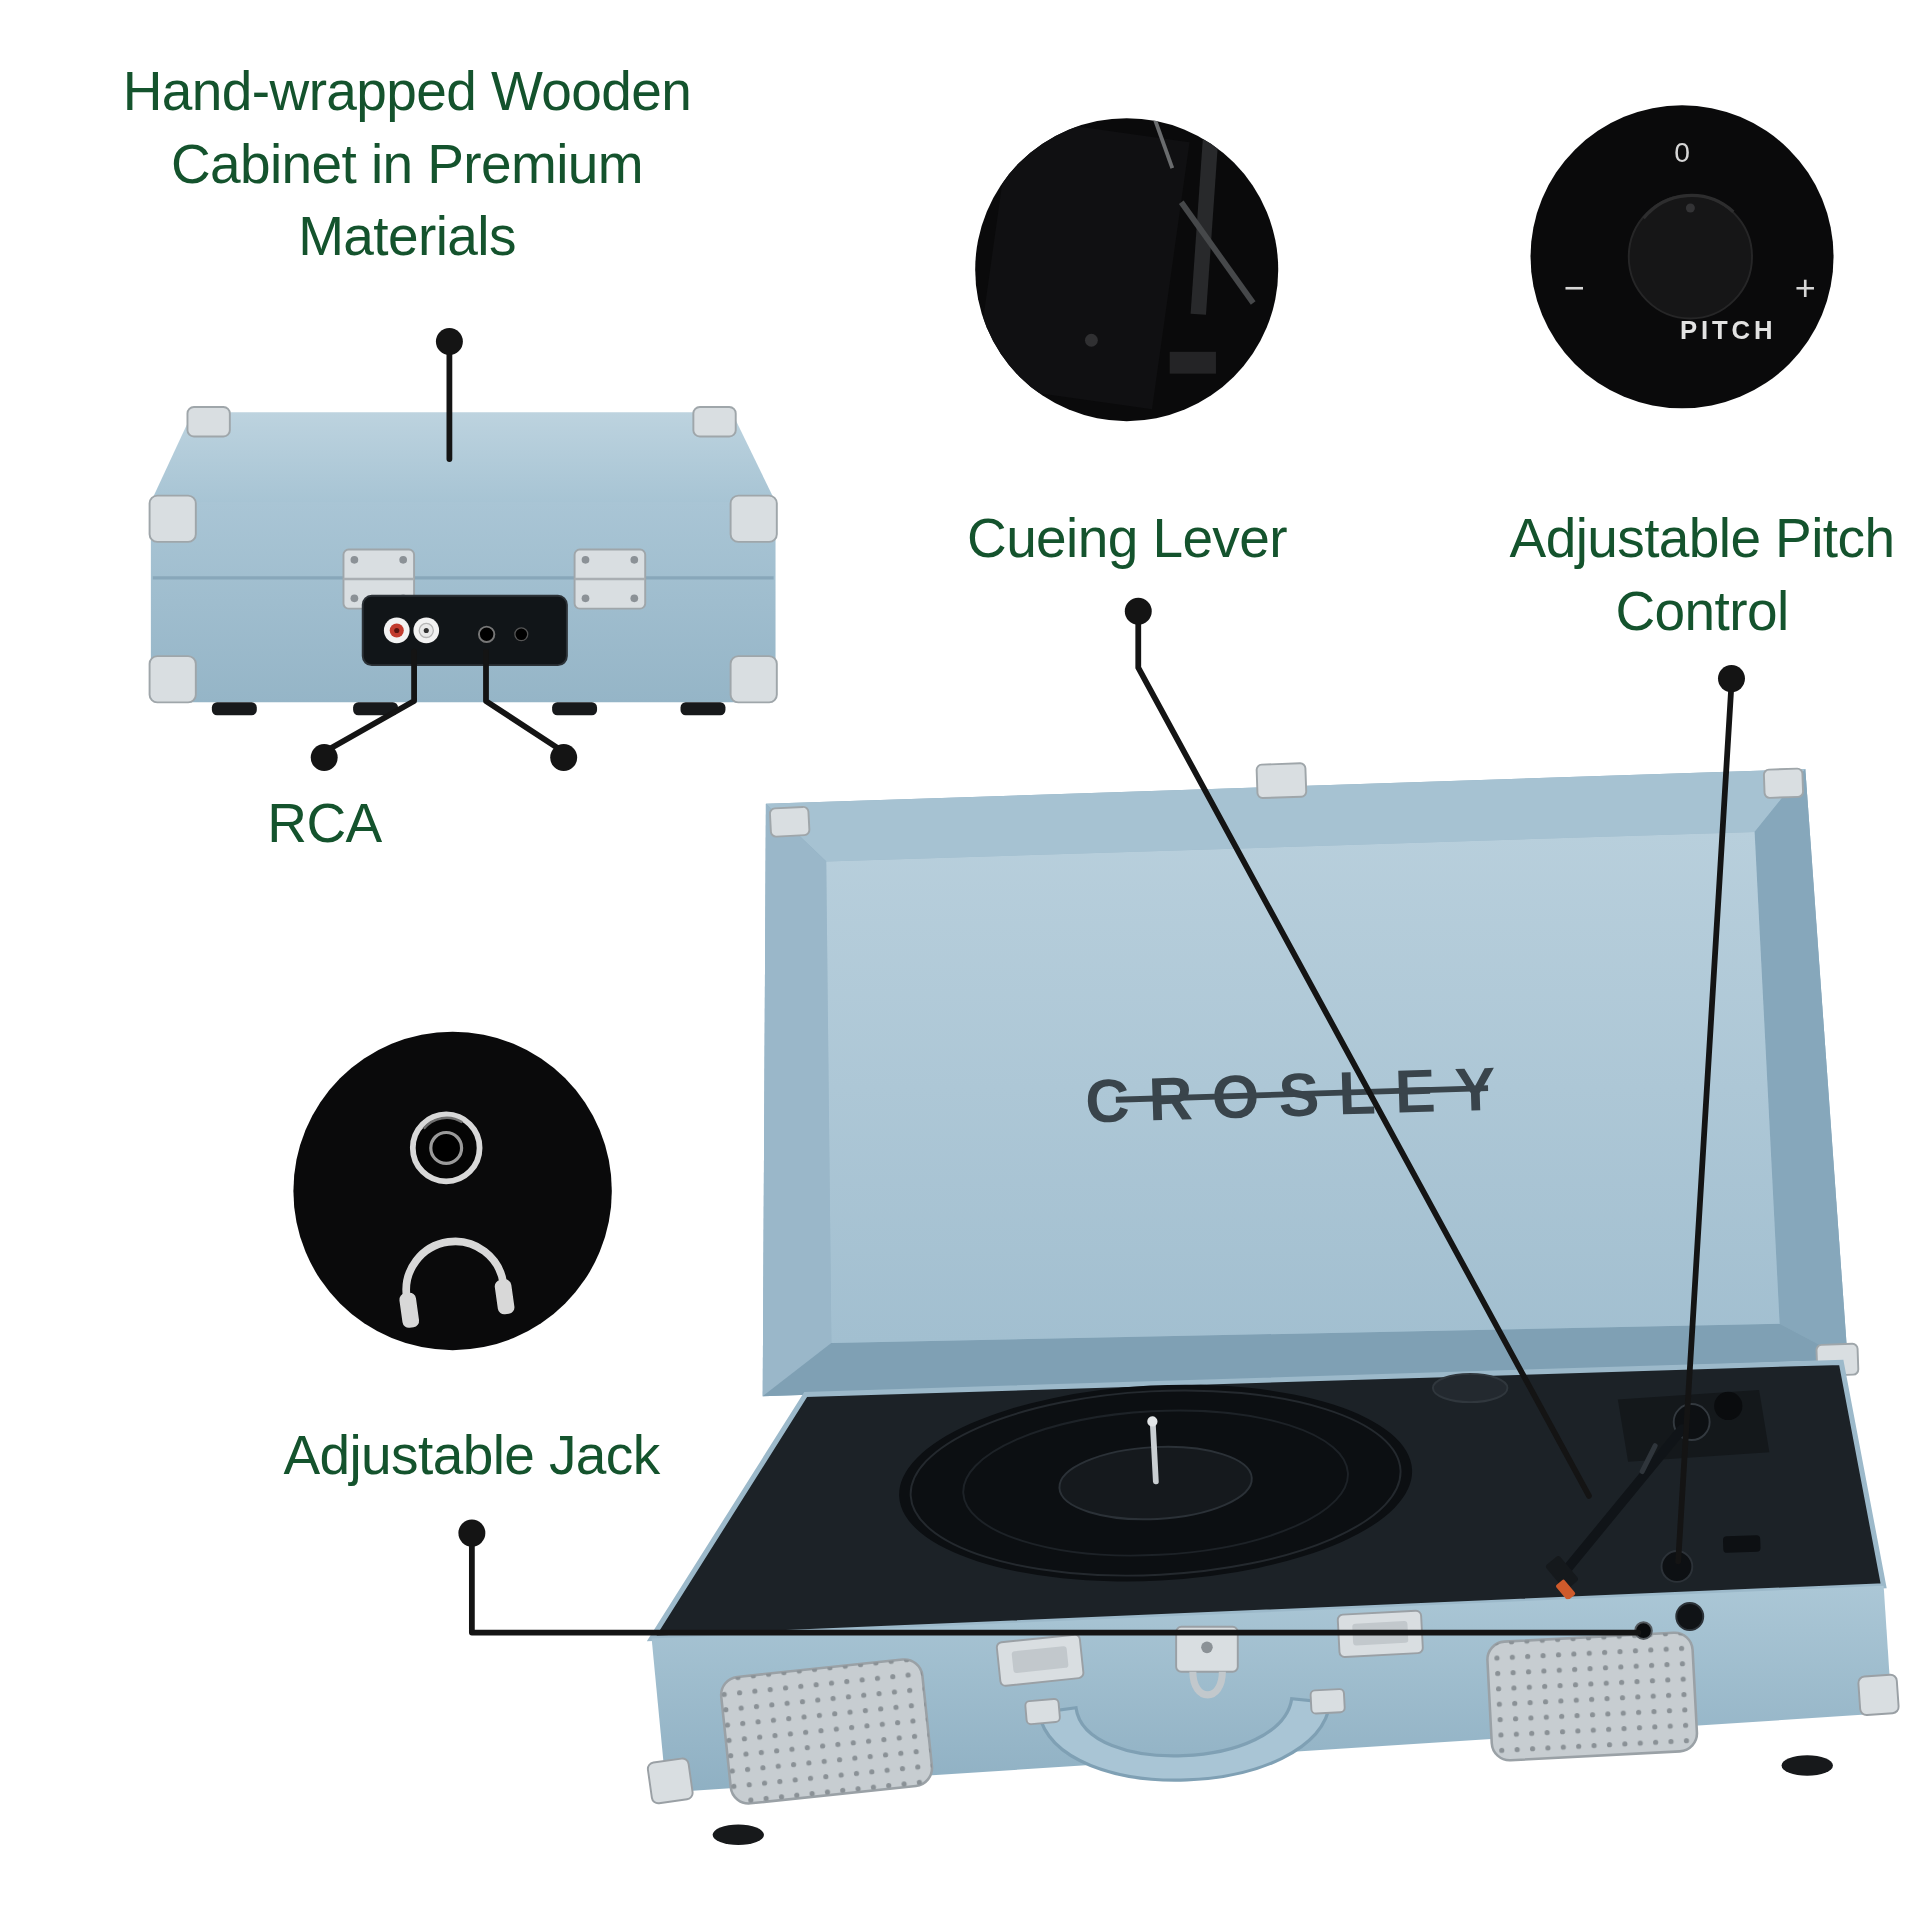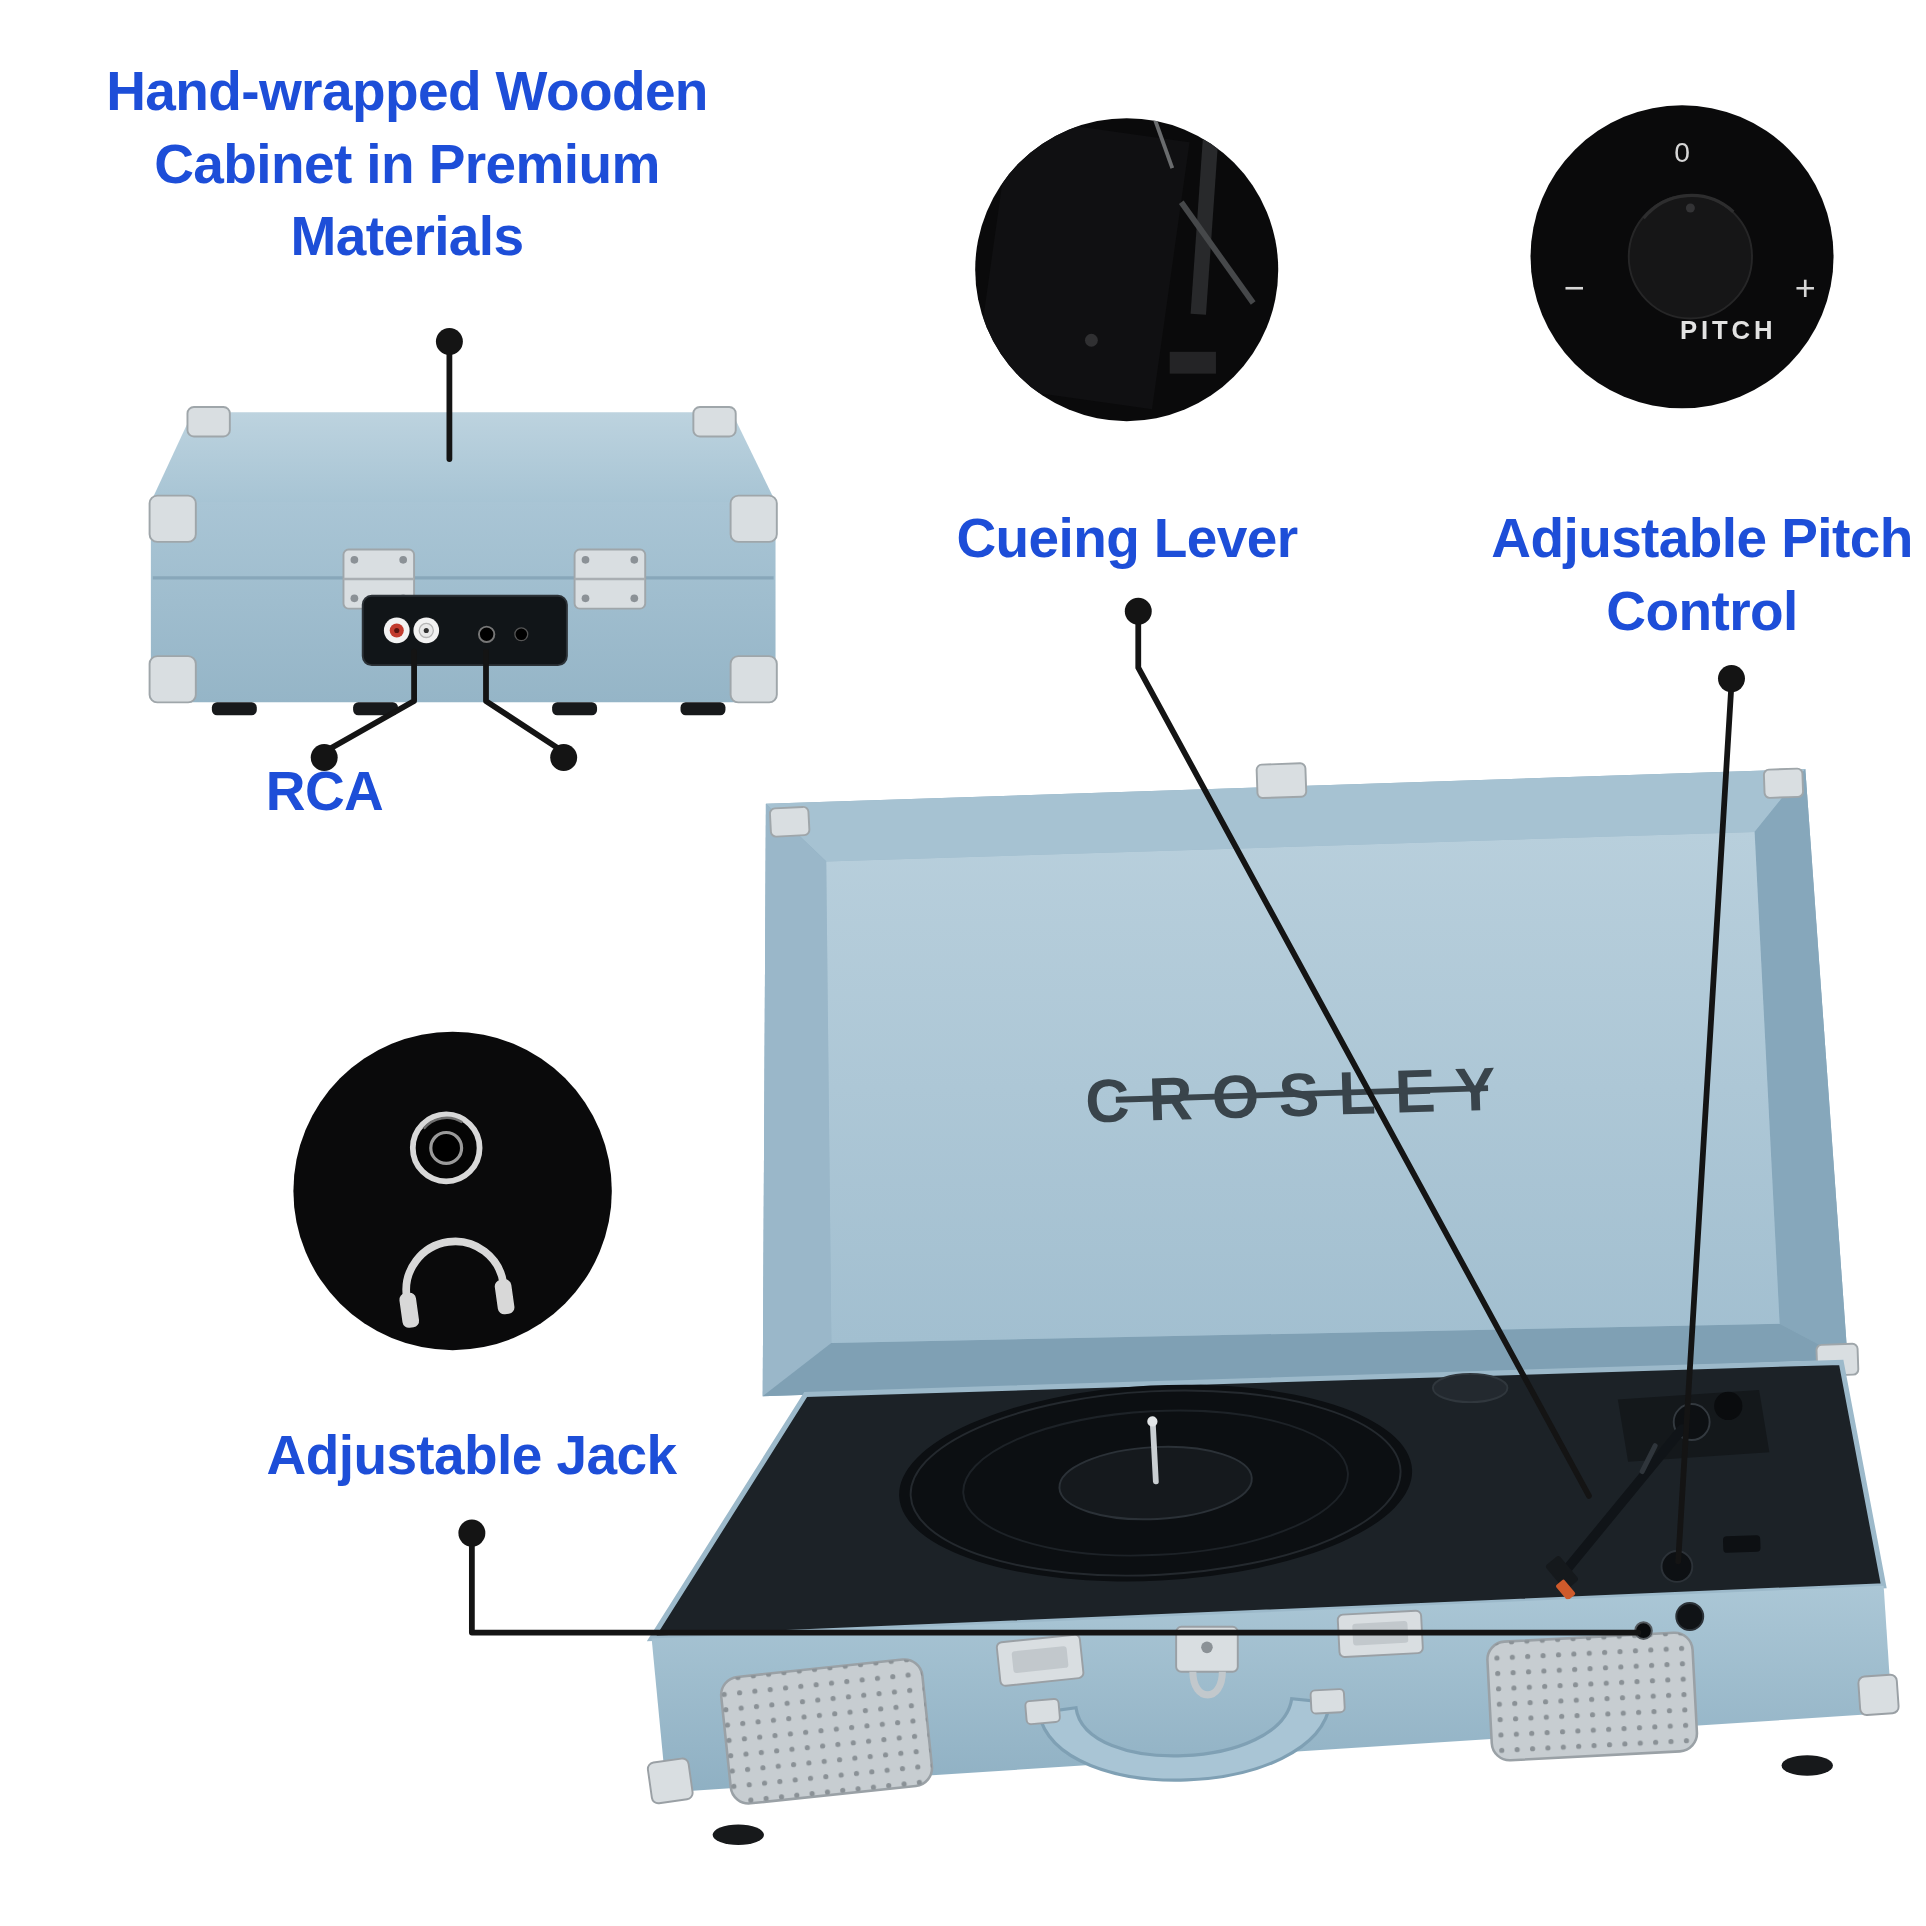--- a/index.html
+++ b/index.html
@@ -2,25 +2,25 @@
 <html style="font-size:10.3px"><head>
 <meta charset="utf-8">
 <style>
   html,body{margin:0;padding:0;background:#ffffff;}
   .canvas{
     position:relative;width:1926px;height:1926px;background:#ffffff;
     overflow:hidden;font-family:"Liberation Sans",sans-serif;
   }
   .art{position:absolute;left:0;top:0;width:1926px;height:1926px;}
   .label{
-    position:absolute;font-weight:700;color:#1d4ed8;text-align:center;
+    position:absolute;font-weight:400;color:#14532d;text-align:center;
     font-size:55px;line-height:1.32;letter-spacing:-0.6px;
   }
   .label-cabinet{left:83px;top:55px;width:648px;}
-  .label-rca{left:228px;top:755px;width:193px;}
+  .label-rca{left:228px;top:787px;width:193px;}
   .label-aux{left:443px;top:787px;width:276px;}
   .label-cueing{left:931px;top:502px;width:392px;}
   .label-pitch{left:1490px;top:502px;width:424px;}
   .label-headphone{left:247px;top:1419px;width:449px;}
 </style>
 </head>
 <body>
 
 <div class="canvas">
 

